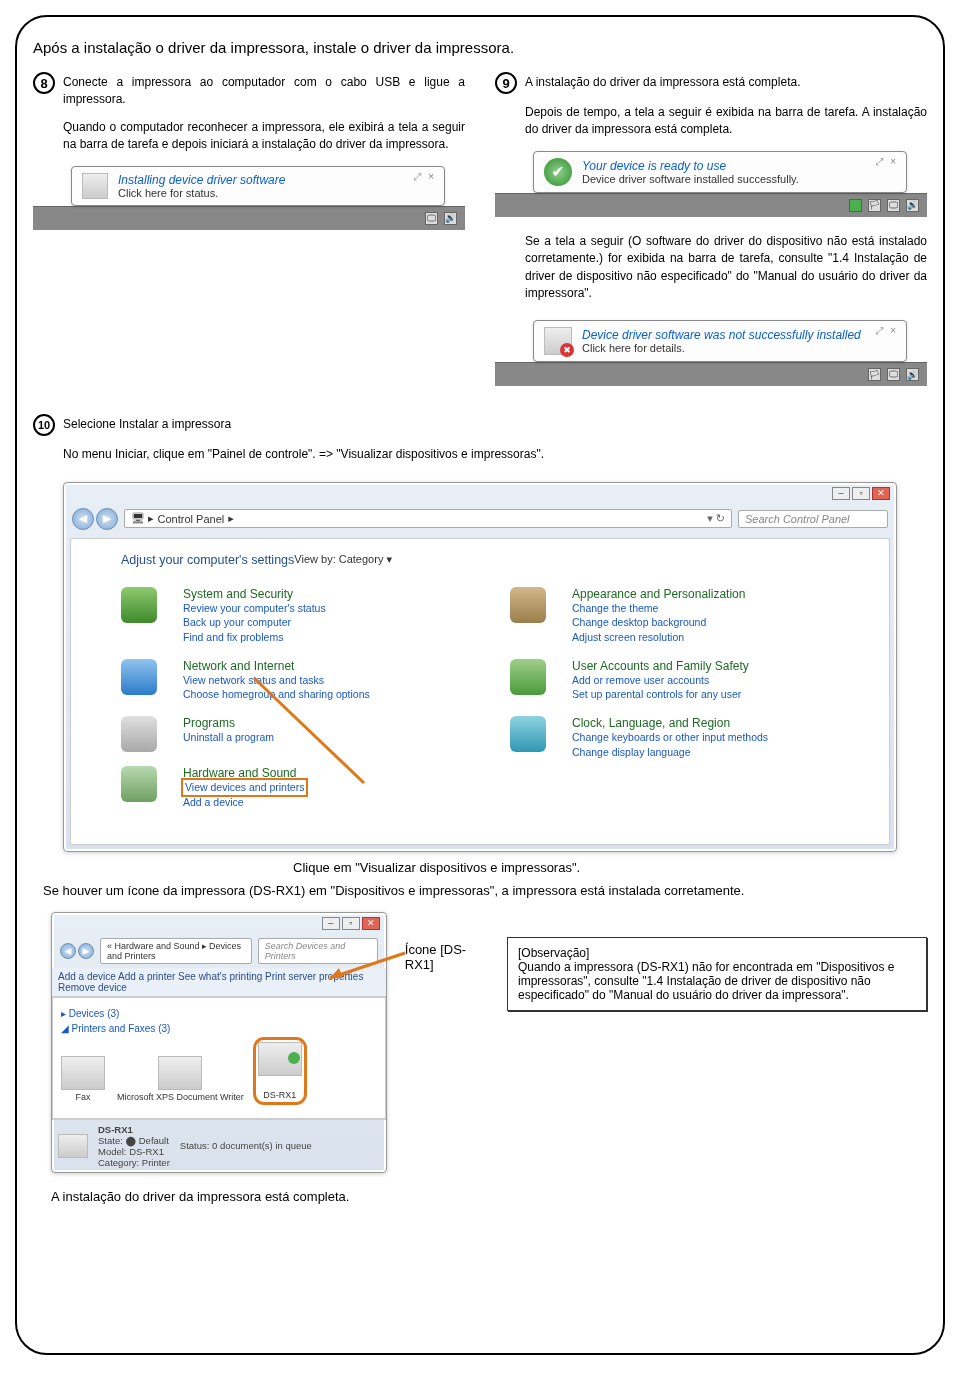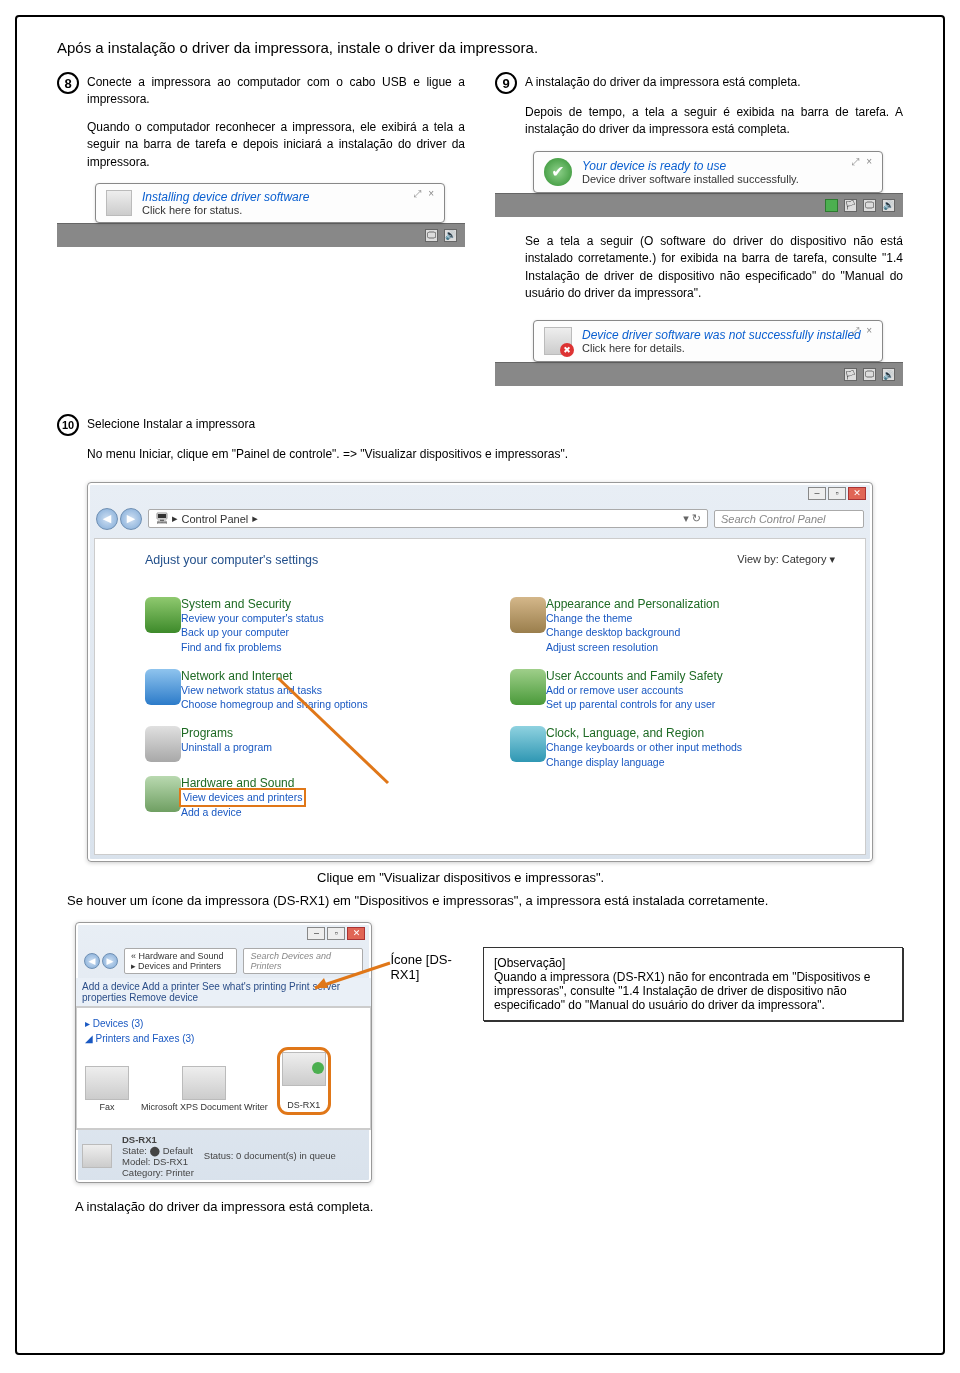--- a/index.html
+++ b/index.html
@@ -7,22 +7,22 @@
     font-family: Arial, sans-serif;
     background: #fff;
     width: 960px;
     margin: 0 auto;
     padding: 15px;
     font-size: 13px;
     color: #000;
   }
   .page {
     border: 2px solid #000;
-    border-radius: 4px;
-    padding: 22px 40px;
+    border-radius: 32px;
+    padding: 22px 16px;
     min-height: 1340px;
     position: relative;
   }
   .page-title {
     font-size: 15px;
     margin-bottom: 18px;
   }
   .two-col {
     display: flex;
     gap: 30px;
@@ -137,29 +137,28 @@
     font-style: italic;
   }
   .cp-body {
     background: #fff;
     margin: 4px 6px 6px 6px;
     padding: 14px 30px 20px 50px;
     border: 1px solid #ccc;
   }
   .cp-header {
     display: flex;
-    justify-content: space-between;
-    margin-bottom: 30px;
+    margin-bottom: 20px;
     color: #224f8a;
     font-size: 12.5px;
   }
   .cp-viewby { color: #333; font-size: 11px; }
   .cp-grid { display: flex; gap: 40px; }
   .cp-col { flex: 1; }
-  .cp-item { display: flex; gap: 0; margin-bottom: 14px; }
+  .cp-item { display: flex; gap: 26px; margin-bottom: 14px; }
   .cp-icon {
     width: 36px; height: 36px;
     border-radius: 6px;
     flex-shrink: 0;
   }
   .i-green{background:linear-gradient(#8fc96f,#3d8a2a);}
   .i-globe{background:linear-gradient(#8fc4ee,#2c7bc9);}
   .i-printer{background:linear-gradient(#b9d9b0,#6f9f62);}
   .i-prog{background:linear-gradient(#e0e0e0,#a8a8a8);}
   .i-user{background:linear-gradient(#9fcf8a,#4a9a3a);}

